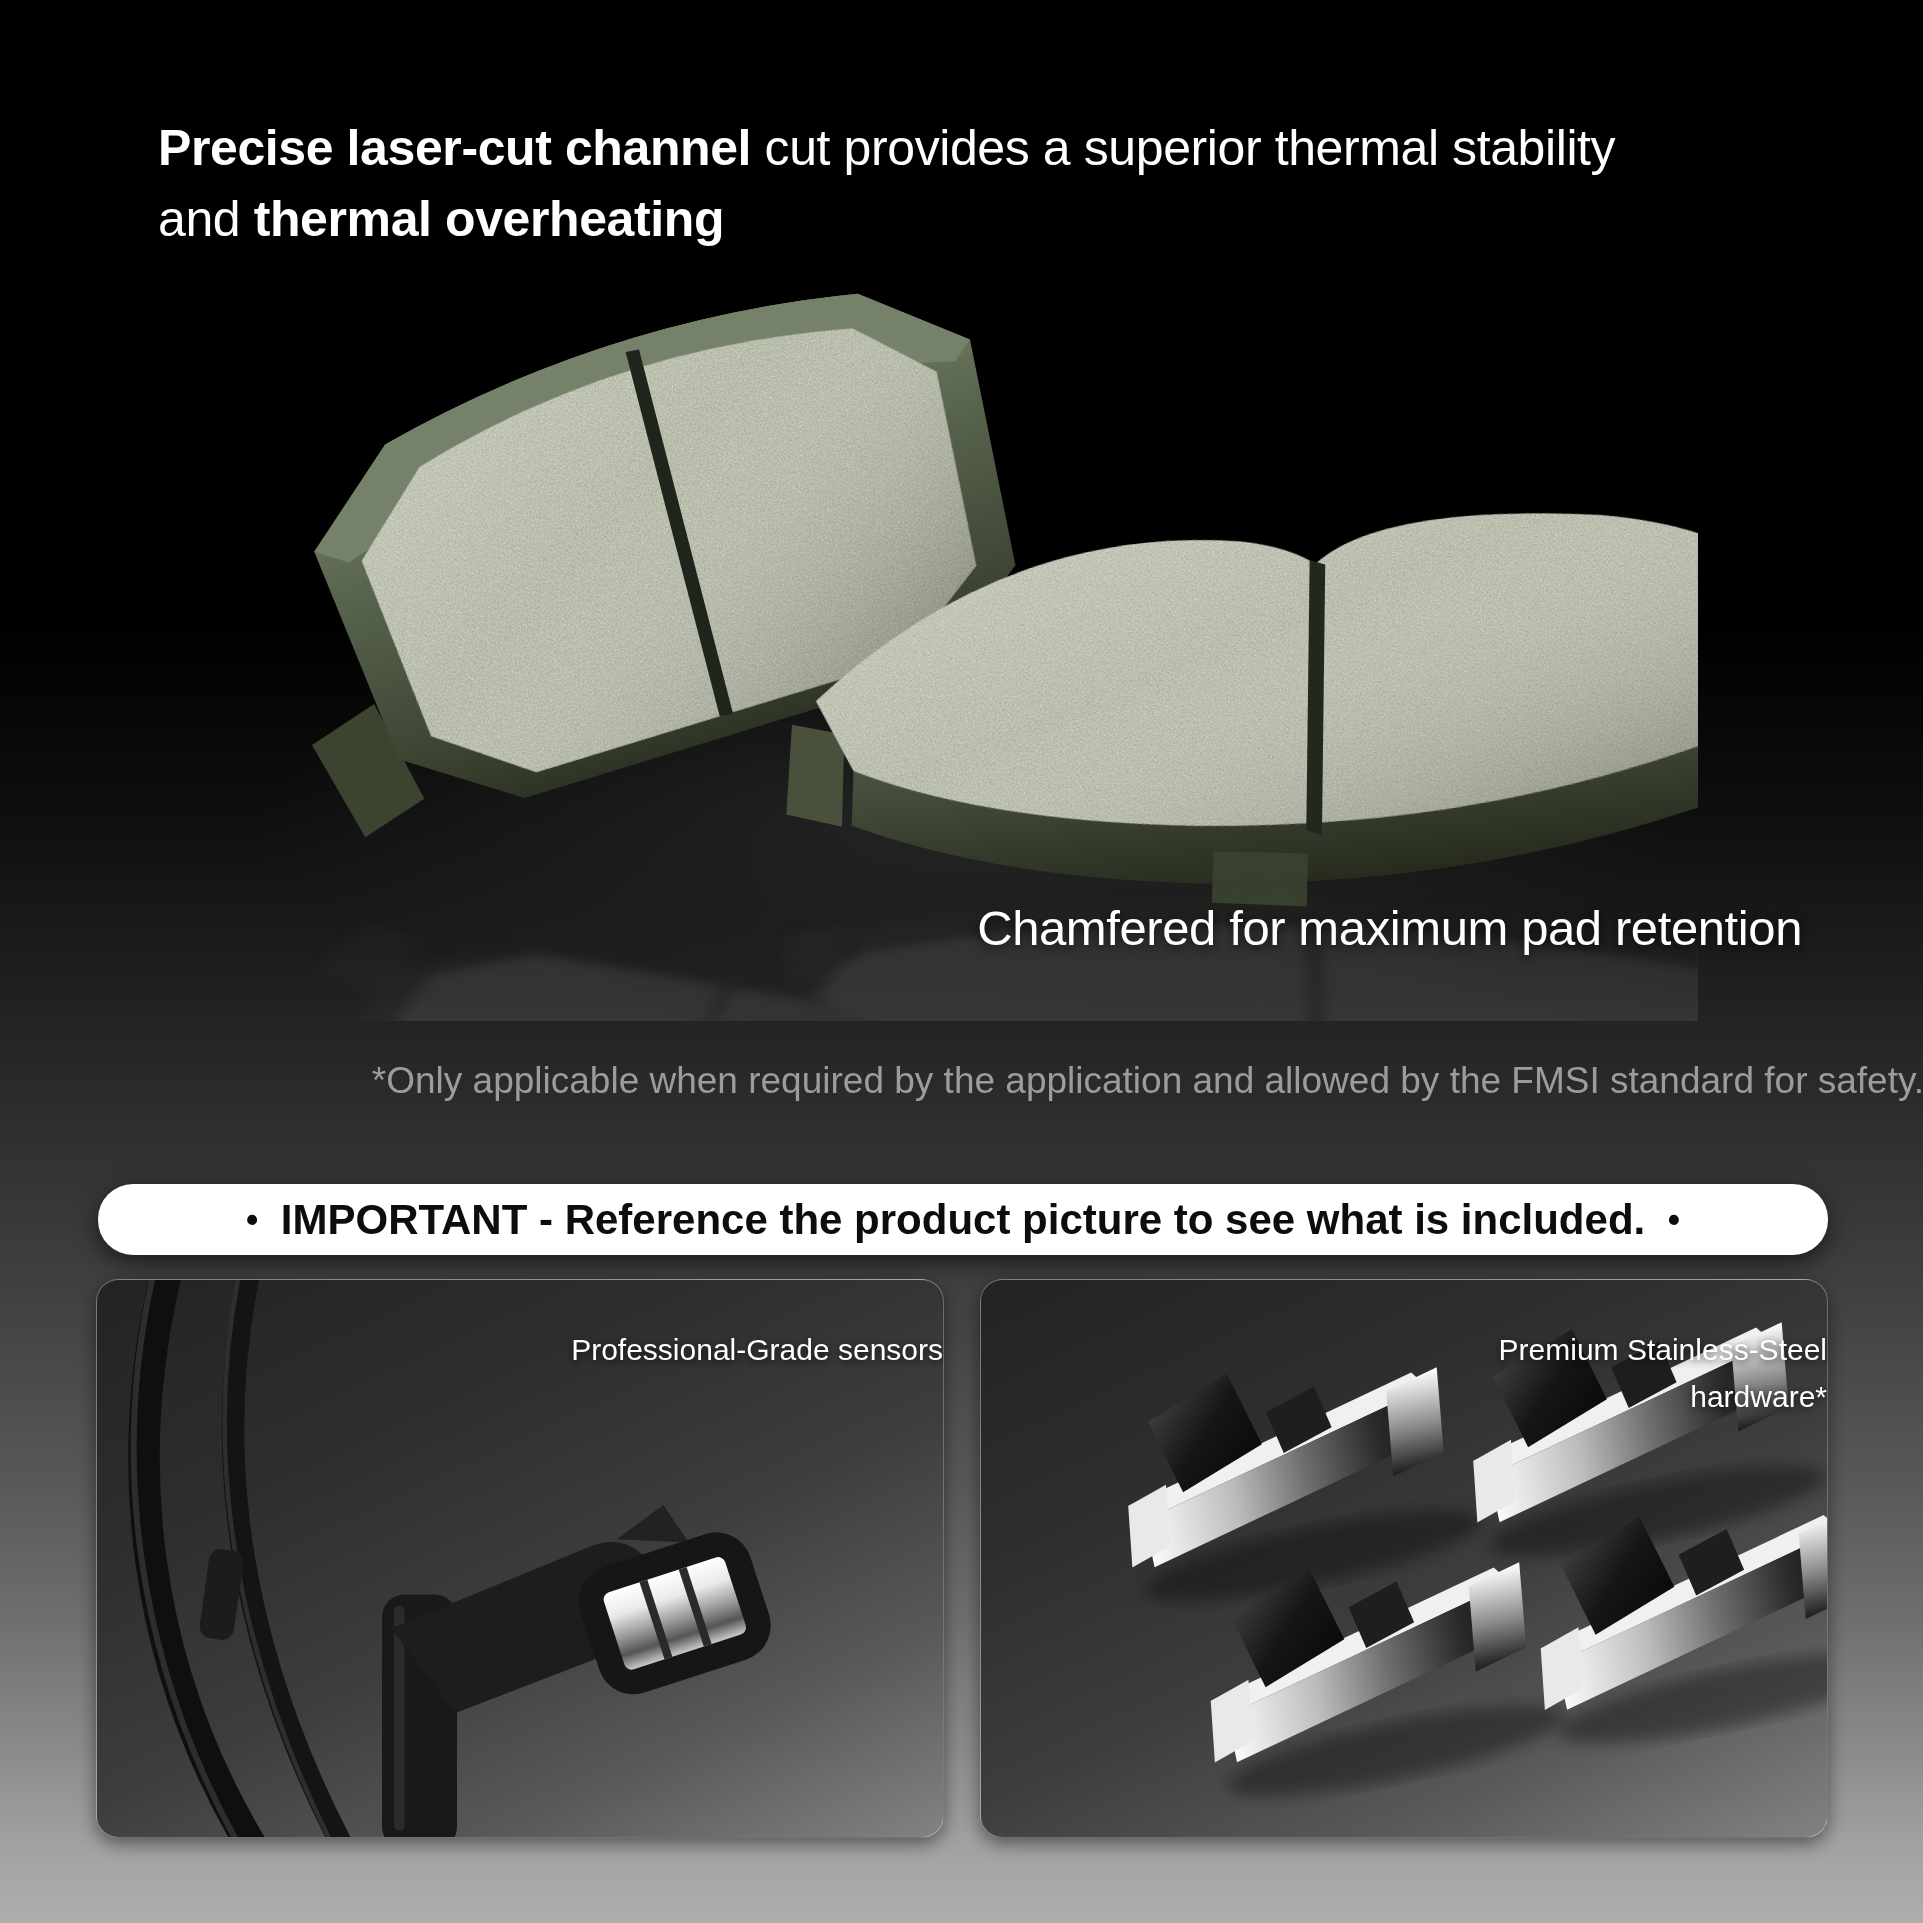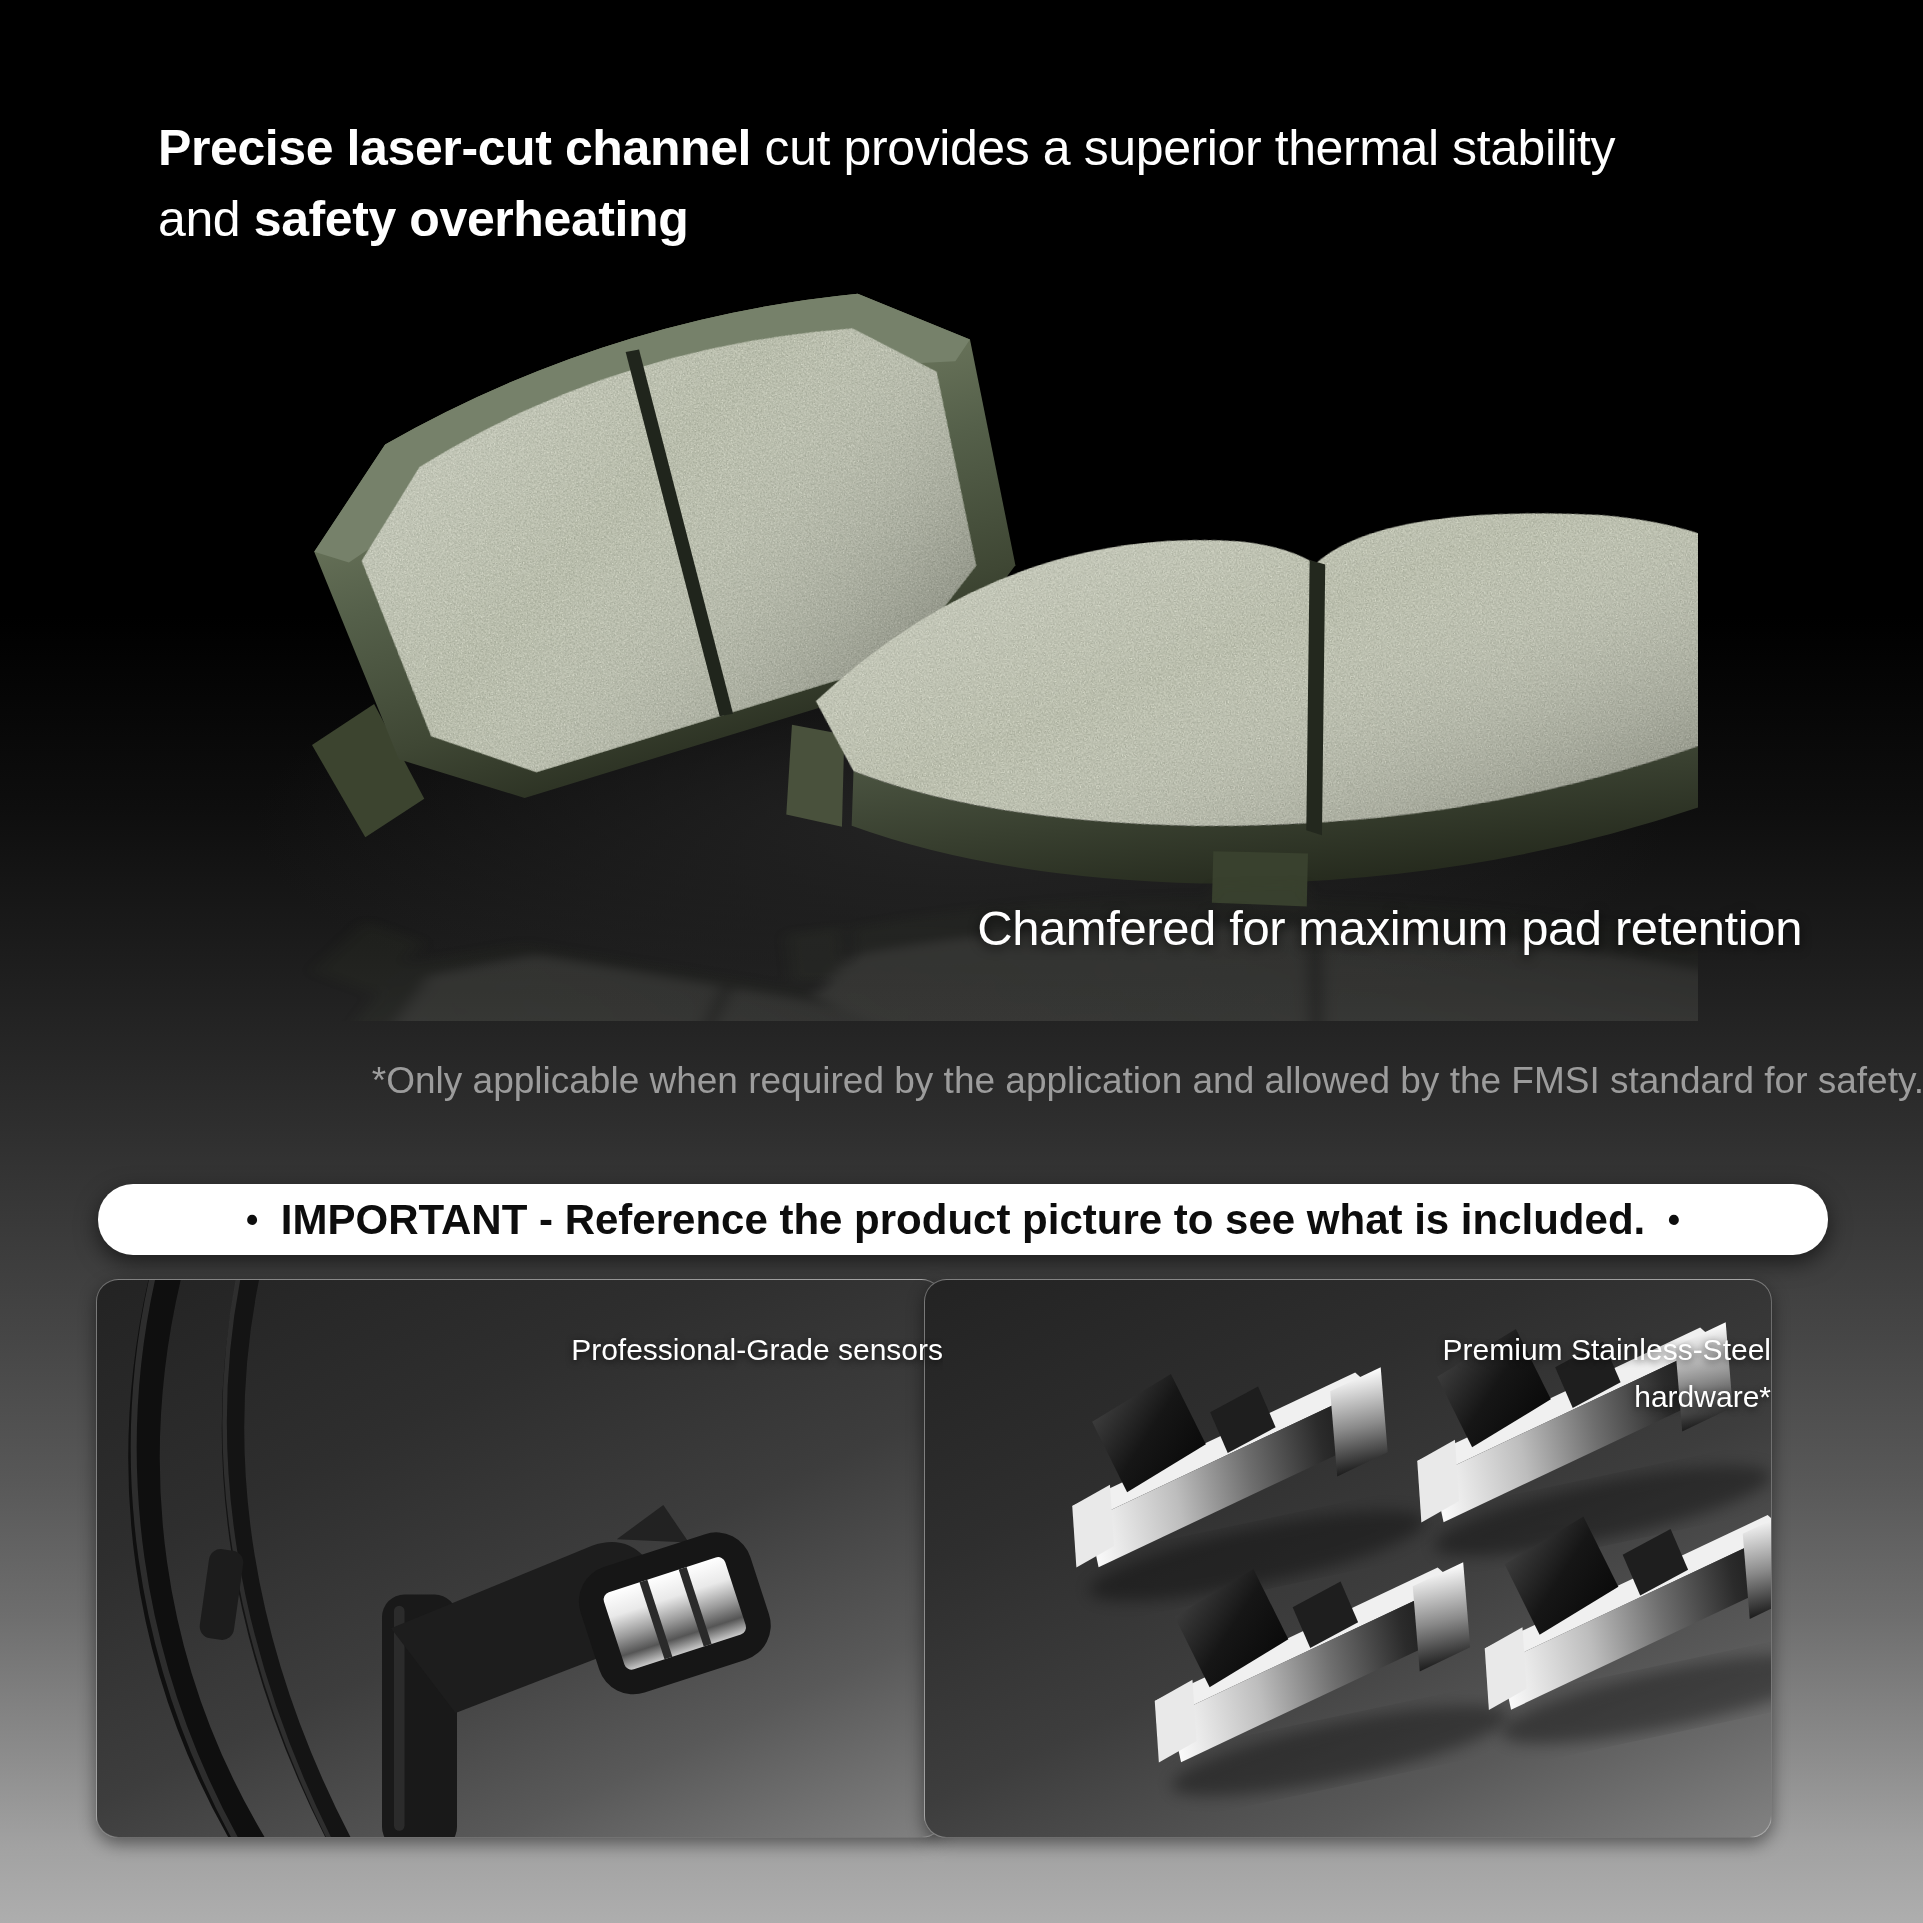--- a/index.html
+++ b/index.html
@@ -23,34 +23,34 @@
     justify-content:center;gap:22.5px;color:#0d0d0d;font-weight:700;font-size:42px;
     box-shadow:0 7.5px 22.5px rgba(0,0,0,.55);}
   .banner .dot{font-size:35px;line-height:1;}
   .pads{position:absolute;left:225px;top:239px;width:1473px;height:782px;}
   .pads svg{width:100%;height:100%;display:block;}
   .card{position:absolute;top:1279px;width:848px;height:559px;border-radius:22.5px;
     border:1.5px solid rgba(230,230,230,.38);box-sizing:border-box;overflow:hidden;
     background:linear-gradient(155deg,#232323 0%,#2e2e2e 30%,#3d3d3d 55%,#595959 78%,#828282 100%);
     box-shadow:0 6px 16.5px rgba(0,0,0,.45);}
   .card-left{left:96px;}
-  .card-right{left:924px;padding-left:41px;}
+  .card-right{left:980px;padding-left:41px;}
   .card-art{position:absolute;inset:0;width:100%;height:100%;}
   .card-title{position:relative;z-index:2;margin-top:47px;text-align:right;
     font-size:30px;line-height:1.55;color:#ffffff;
     text-shadow:0 2.3px 7.5px rgba(0,0,0,.65);}
 </style>
 </head>
 <body>
 
 <div class="page">
 
   <div class="feature feature1">
     <div><b>Precise laser-cut channel</b><span> cut provides a superior thermal stability</span></div>
-    <div><span>and </span><b>safety overheating</b></div>
+    <div><span>and </span><b>thermal overheating</b></div>
   </div>
 
   <div class="pads">
     <svg viewBox="0 0 1960 1040">
       <defs>
         <radialGradient id="pg-glow" cx="50%" cy="50%" r="50%">
           <stop offset="0%" stop-color="#242424"></stop>
           <stop offset="100%" stop-color="#242424" stop-opacity="0"></stop>
         </radialGradient>
         <linearGradient id="pg-olive" x1="0" y1="0" x2="0" y2="1">

